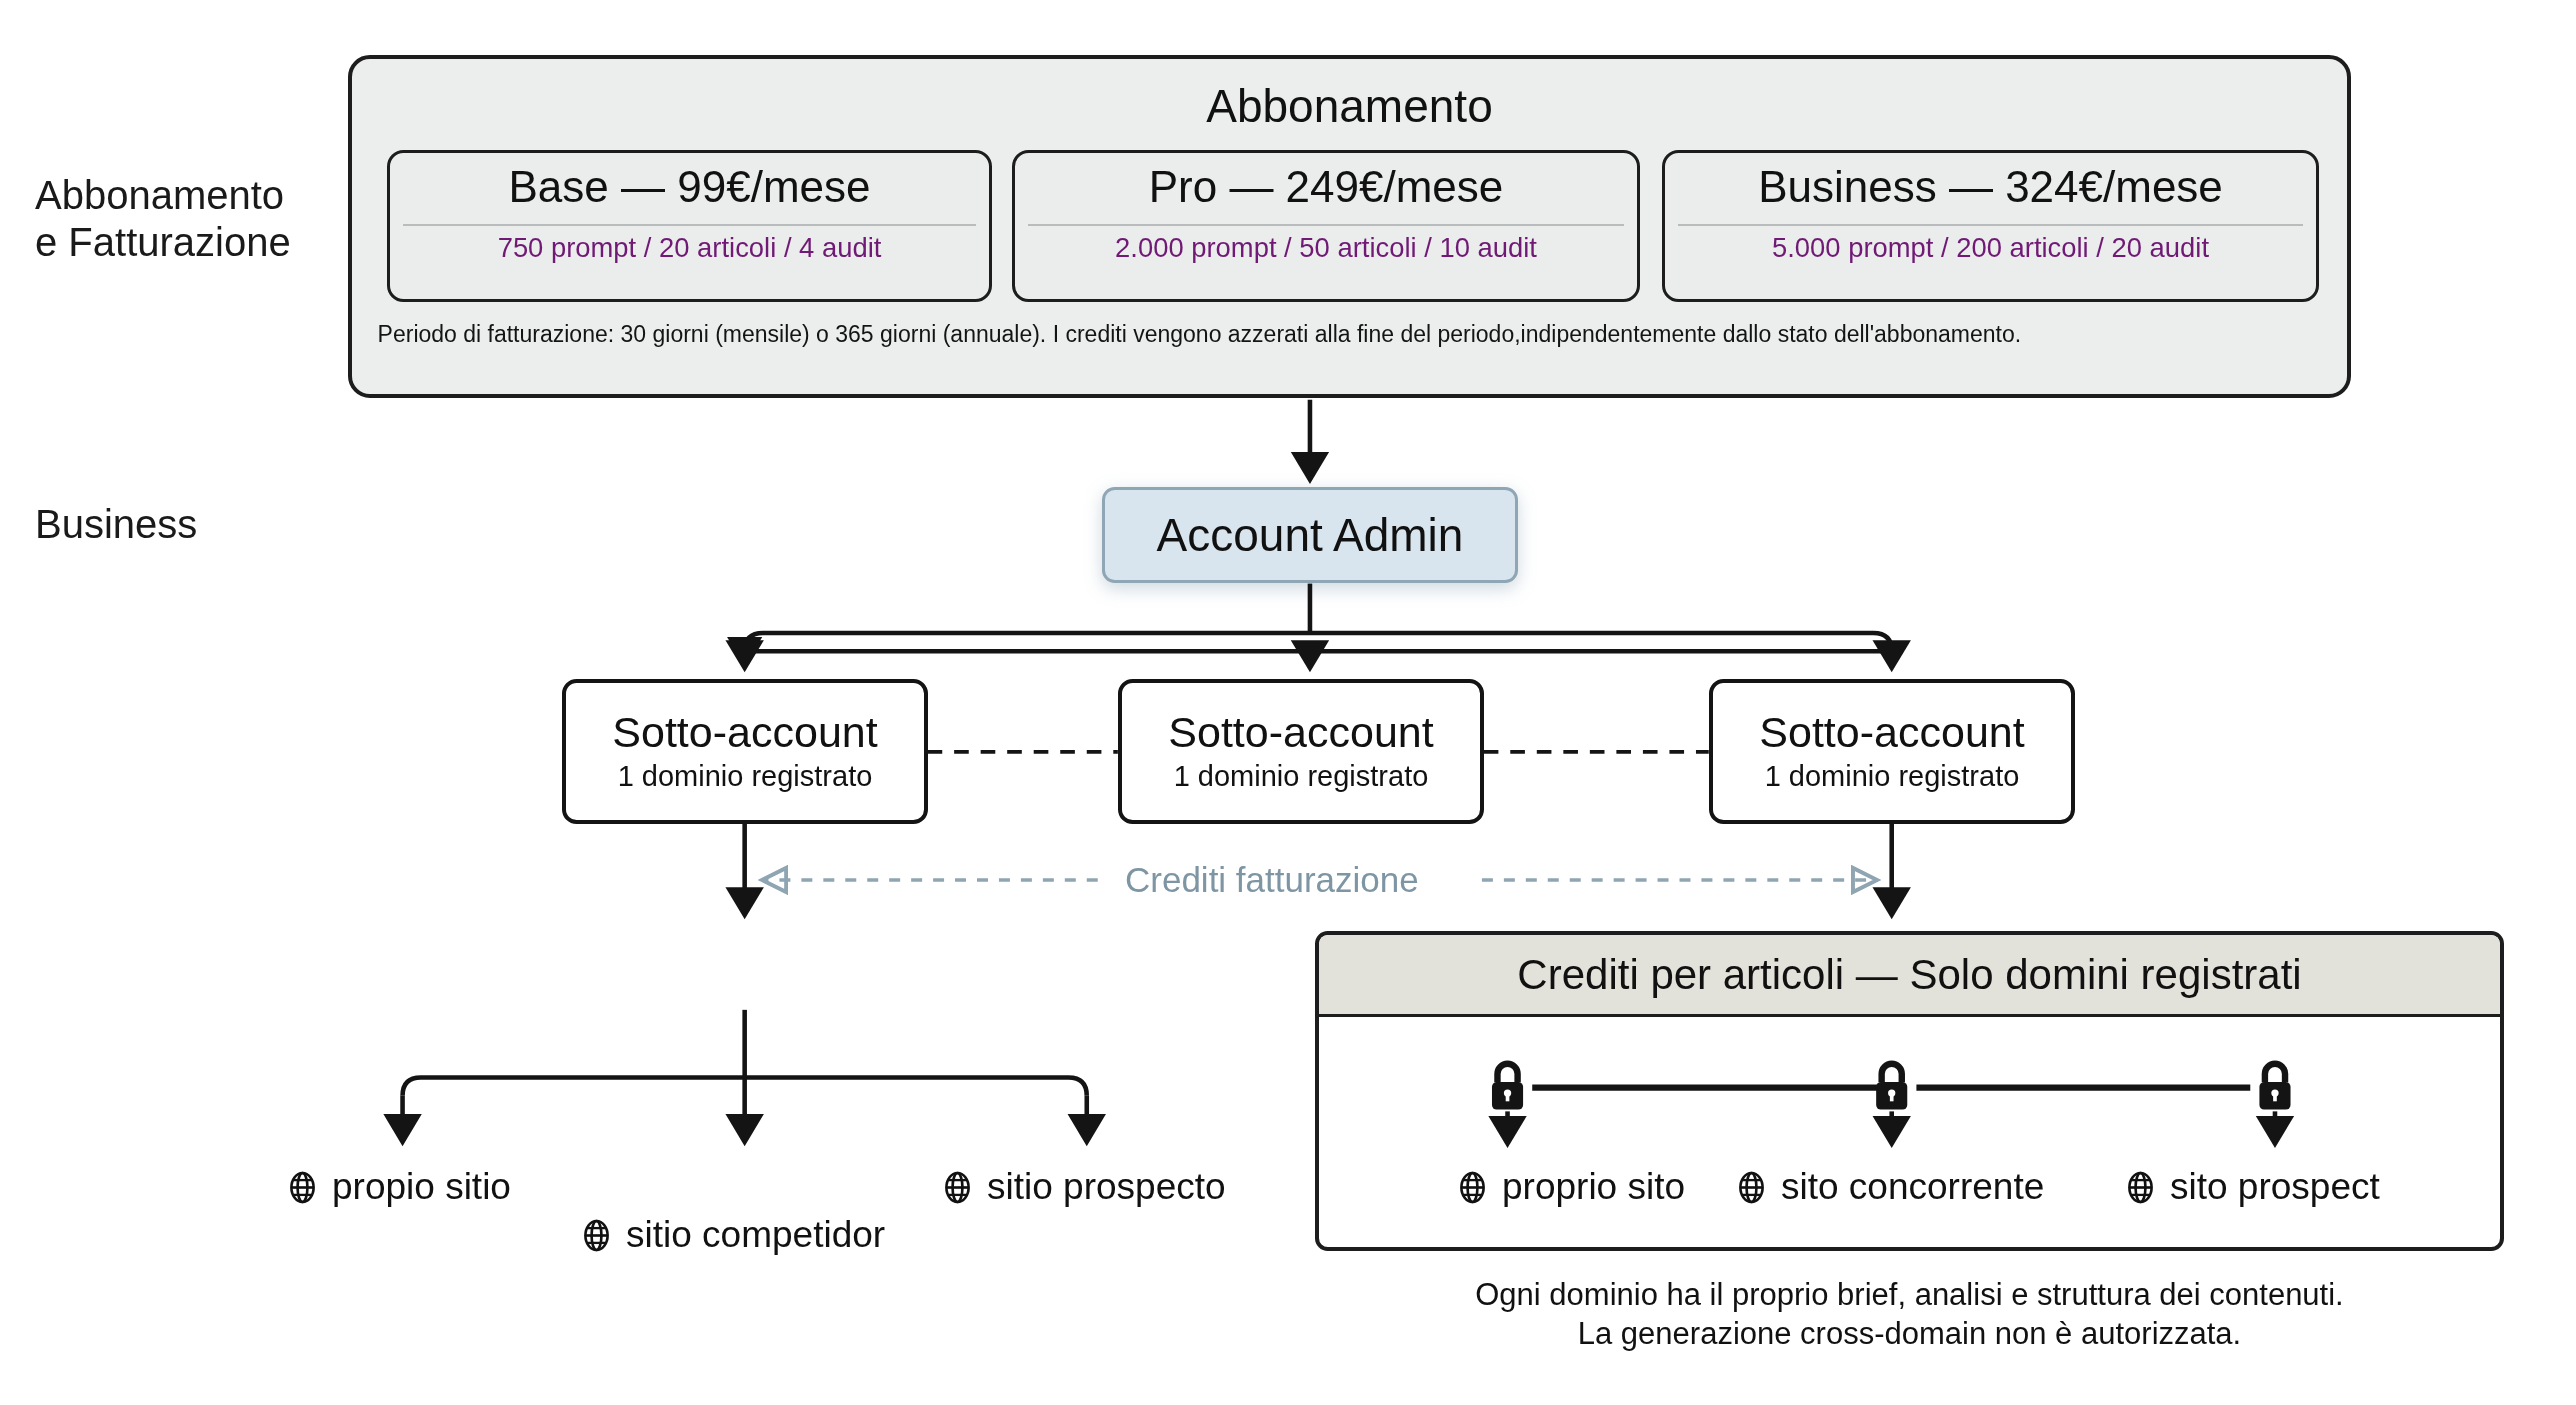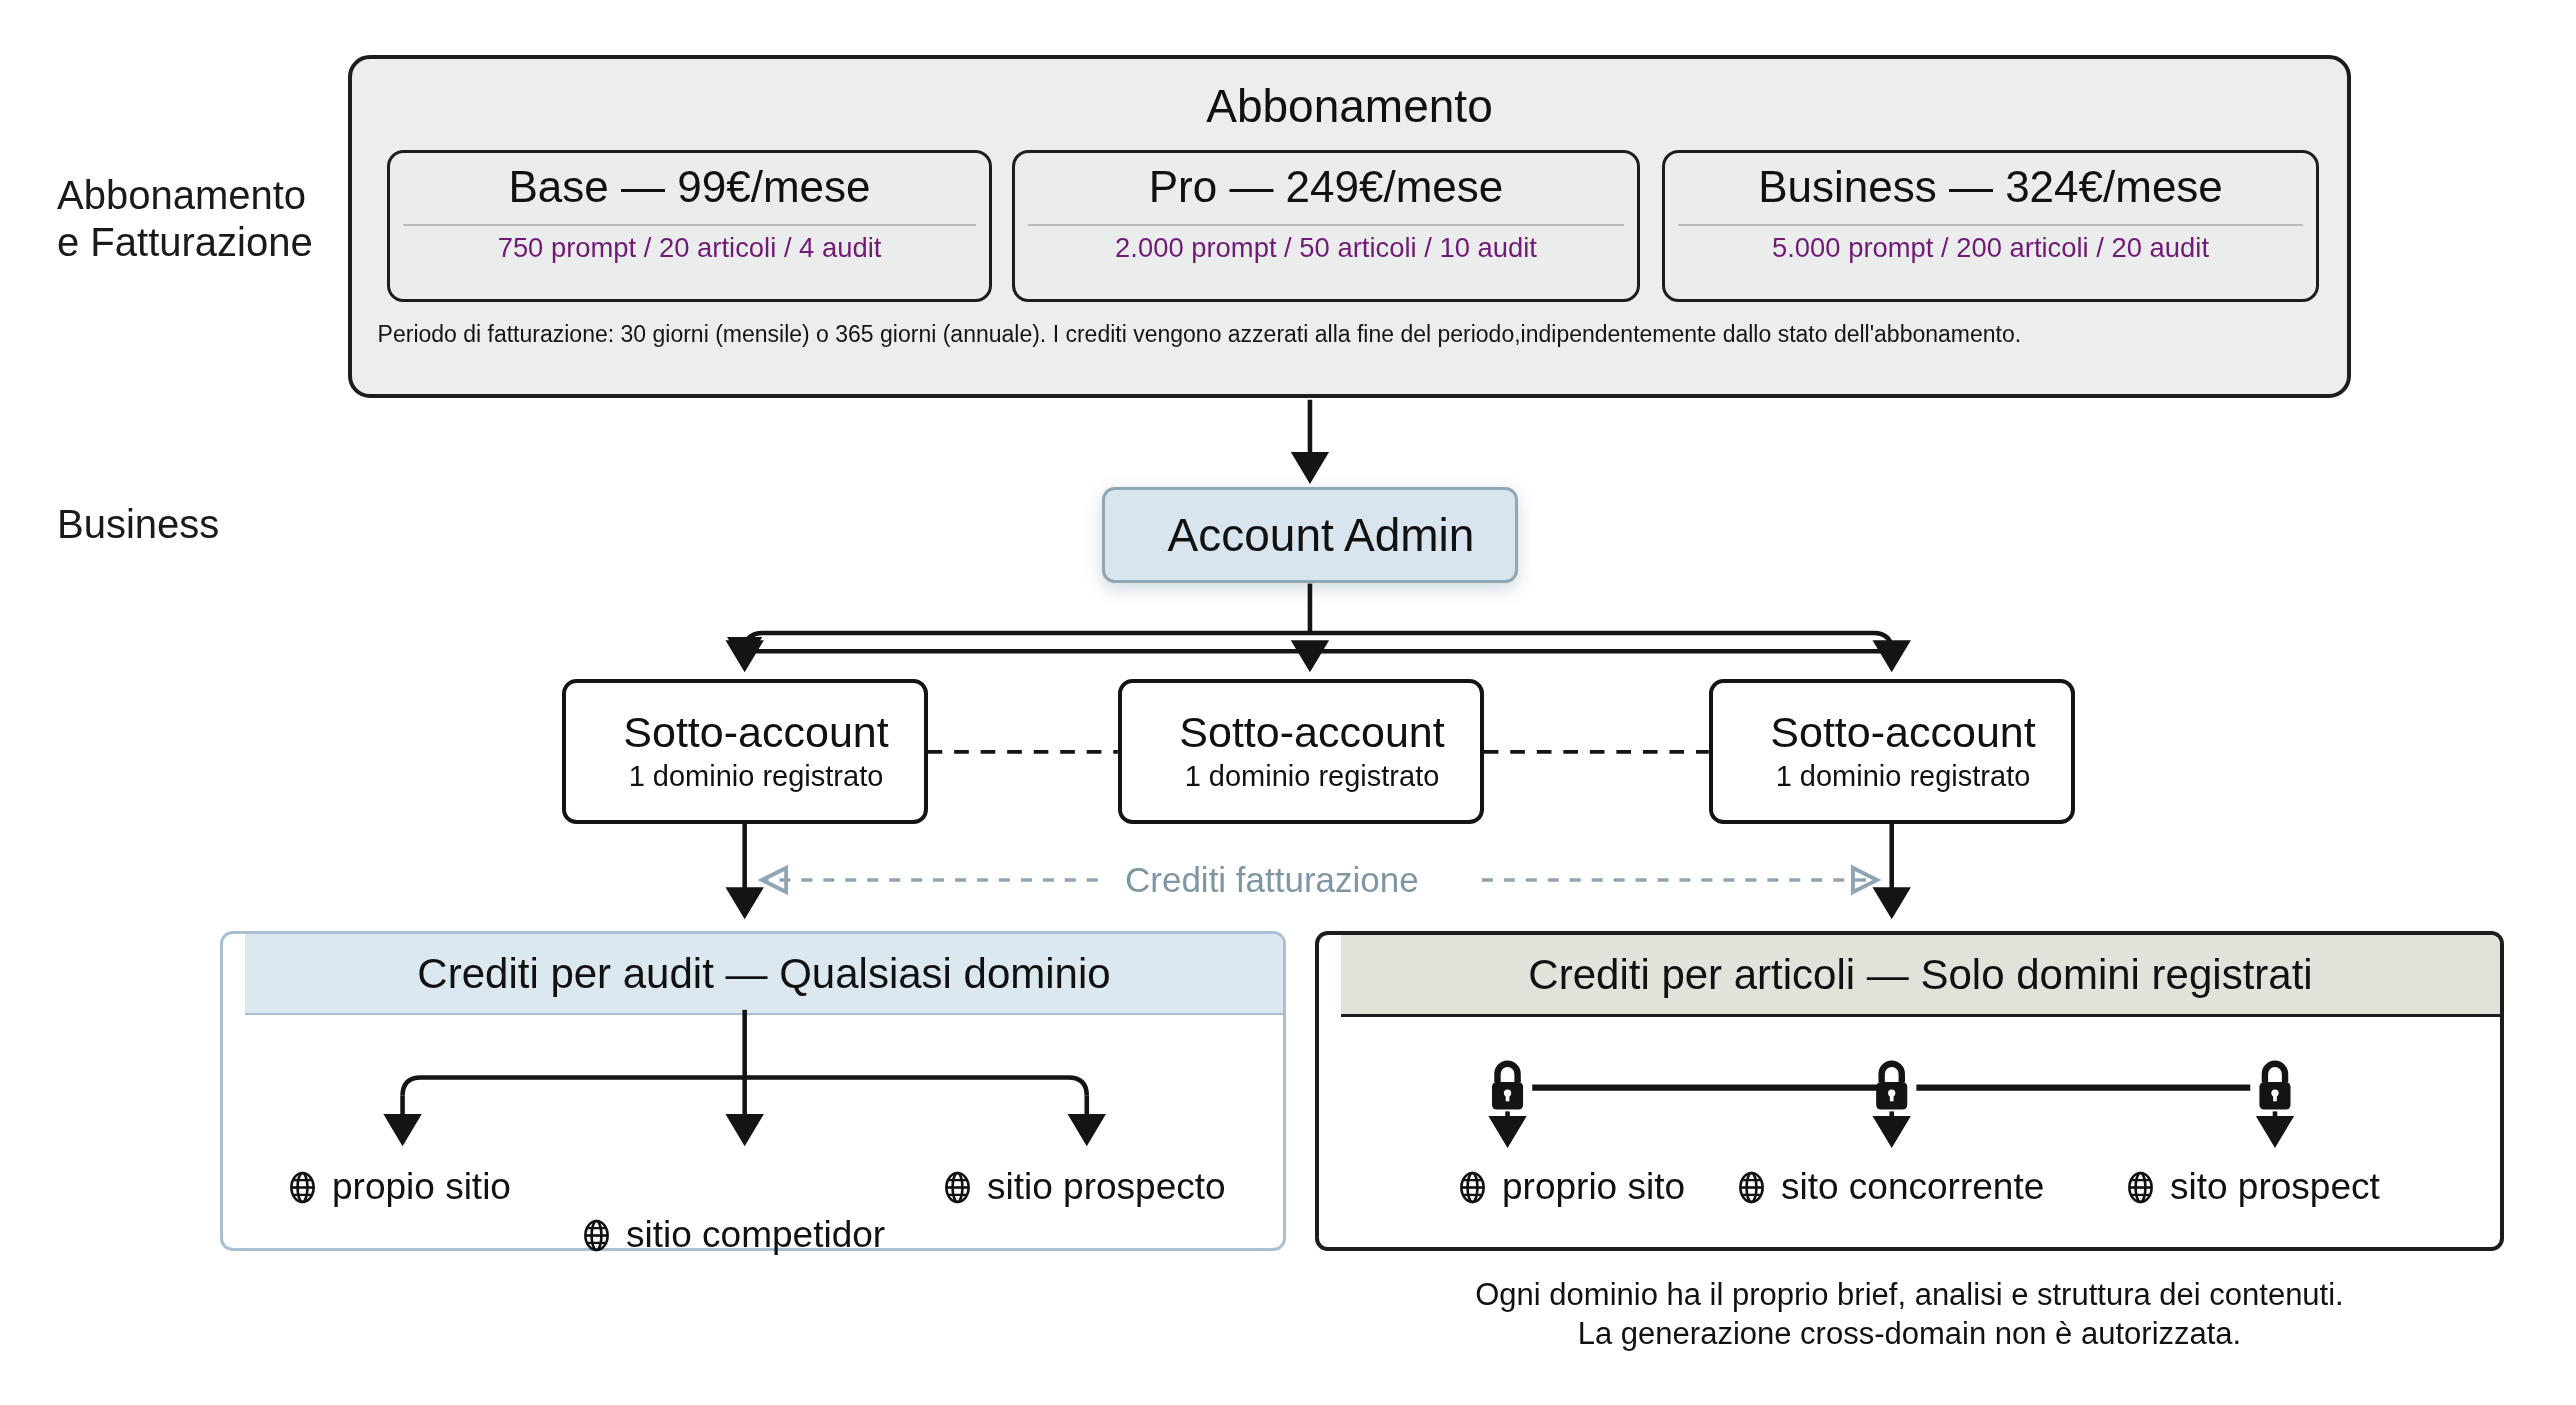--- a/index.html
+++ b/index.html
@@ -1,19 +1,19 @@
 <!DOCTYPE html>
 <html style="font-size:14.6px"><head>
 <meta charset="utf-8">
 <style>
   html,body{margin:0;padding:0;background:#ffffff;}
   body{width:2576px;height:1405px;position:relative;
        font-family:"Liberation Sans","DejaVu Sans",sans-serif;color:#111;}
   .stage{position:absolute;inset:0;}
-  .abs{position:absolute;box-sizing:border-box;padding-left:22px;}
+  .abs{position:absolute;box-sizing:border-box;}
 
   
   .rail{font-size:40px;line-height:1.18;color:#1a1a1a;text-align:left;white-space:pre-line;}
 
   
   .sub-card{
     left:348px;top:55px;width:2003px;height:343px;
     background:#eceeee;border:4.6px solid #1d1d1d;border-radius:22px;
   }
   .sub-title{
@@ -125,23 +125,20 @@
     <div class="l1">Sotto-account</div>
     <div class="l2">1 dominio registrato</div>
   </div>
   <div class="abs node" style="left:1709px;top:679px;width:366px;height:145px;">
     <div class="l1">Sotto-account</div>
     <div class="l2">1 dominio registrato</div>
   </div>
 
   <div class="mut-label" style="left:1125px;top:860px;">Crediti fatturazione</div>
 
-  <div class="abs panel panel-left">
-    <div class="panel-head">Crediti per audit — Qualsiasi dominio</div>
-  </div>
   <div class="site" style="left:284px;top:1166px;">
     <svg class="globe" viewBox="0 0 24 24">
       <ellipse cx="12" cy="12" rx="7.2" ry="9.4" fill="none" stroke="#111" stroke-width="1.7"></ellipse>
       <ellipse cx="12" cy="12" rx="3.2" ry="9.4" fill="none" stroke="#111" stroke-width="1.7"></ellipse>
       <line x1="4.8" y1="12" x2="19.2" y2="12" stroke="#111" stroke-width="1.7"></line>
       <line x1="6.1" y1="7.2" x2="17.9" y2="7.2" stroke="#111" stroke-width="1.5"></line>
       <line x1="6.1" y1="16.8" x2="17.9" y2="16.8" stroke="#111" stroke-width="1.5"></line>
     </svg>
     <span>propio sitio</span>
   </div>

